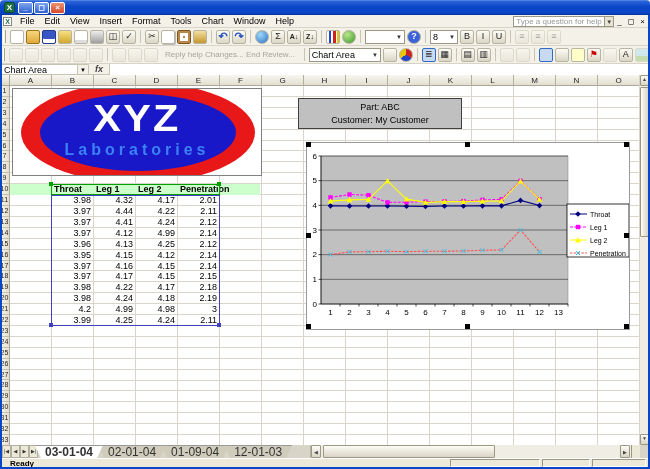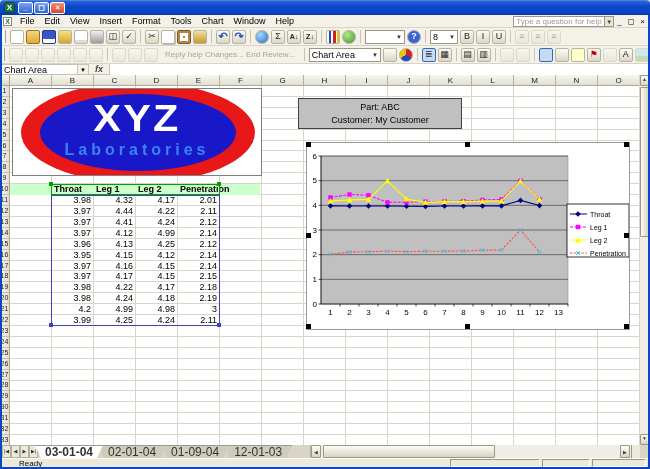--- a/index.html
+++ b/index.html
@@ -116,21 +116,21 @@
   .sheettab{height:13px;padding:0 10px;margin-left:-5px;background:#D0CCBC;color:#333;
     font-size:12px;line-height:12px;white-space:nowrap;
     clip-path:polygon(0 0,100% 0,calc(100% - 6px) 100%,6px 100%);border-top:1px solid #999;}
   .sheettab.active{background:#fff;font-weight:bold;z-index:2;}
   .hscroll{position:absolute;left:308px;top:0;width:330px;height:13px;background:#F0EEE4;border-left:1px solid #B4B0A0;}
   .hthumb{position:absolute;left:12px;top:0;width:172px;height:13px;background:linear-gradient(#FDFCF6,#D8D4C4);border:1px solid #9A9784;border-radius:1px;}
   .tabcorner{position:absolute;right:0;top:0;width:9px;height:13px;background:#ECE9D8;border-left:1px solid #9A9784;}
   
   .statusbar{position:absolute;left:2px;top:458px;width:646px;height:9px;background:#ECE9D8;
     border-top:1px solid #fff;display:flex;align-items:center;font-size:8px;}
-  .sb-left{padding:0 17px;}
+  .sb-left{padding:0 8px;font-weight:bold;}
   .sb-panel{height:8px;border:1px solid;border-color:#9A9784 #fff #fff #9A9784;margin-right:2px;}
   
   .frame{position:absolute;background:#0A46C8;z-index:50;}
 </style>
 </head>
 <body>
 
 <div class="window">
 
   <div class="titlebar">

